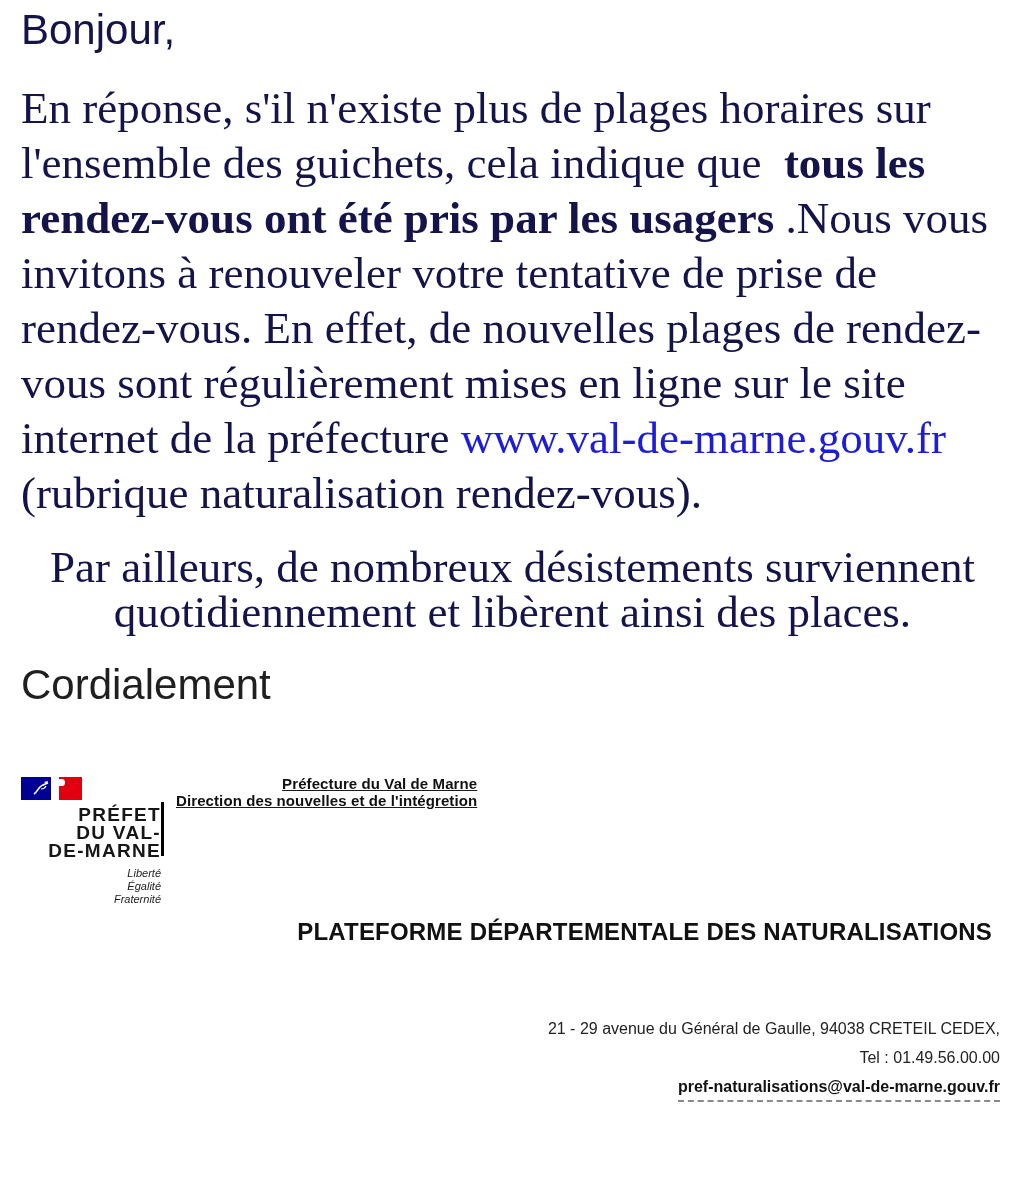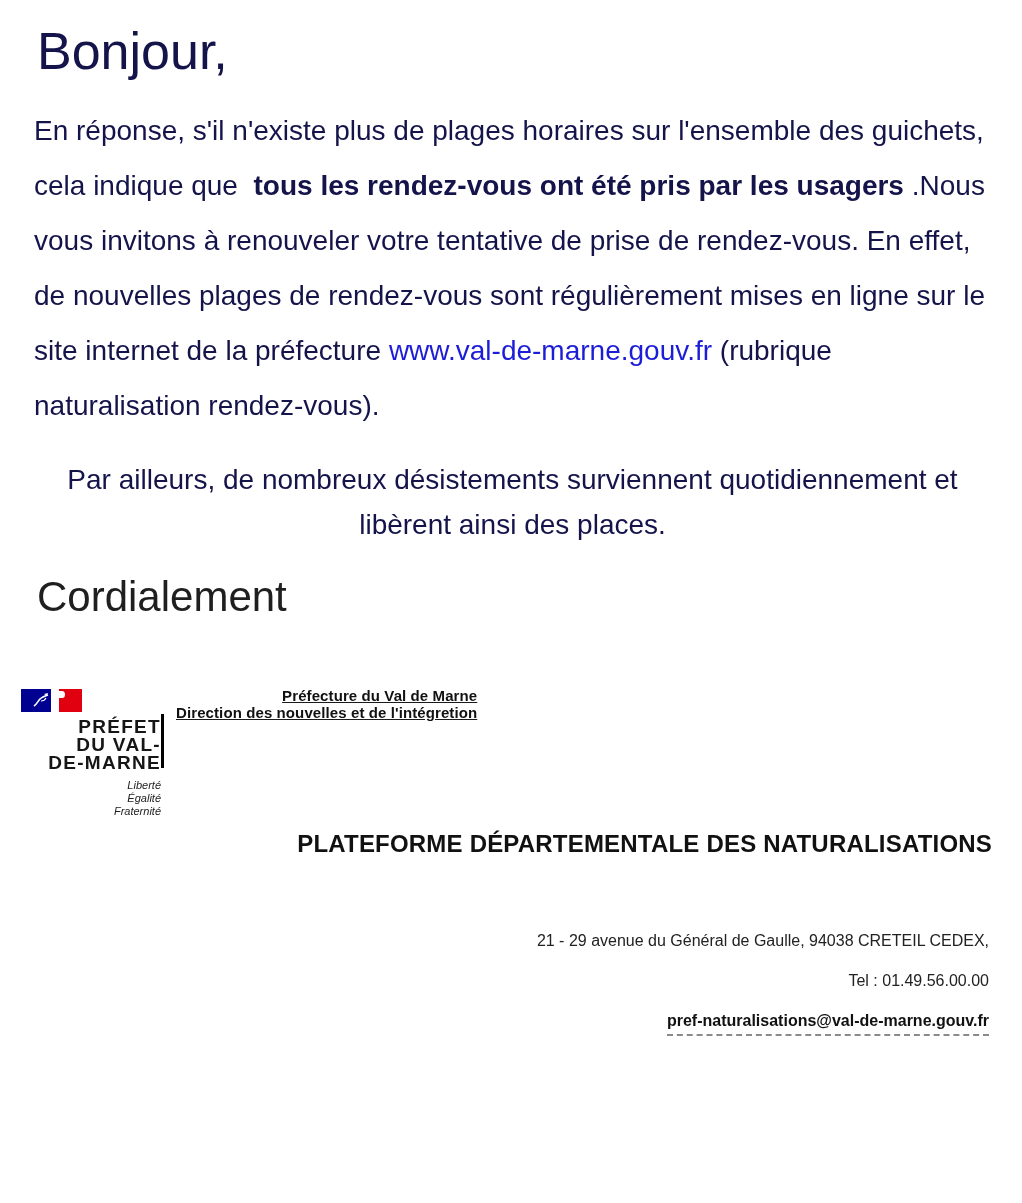--- a/index.html
+++ b/index.html
@@ -14,31 +14,32 @@
   *{box-sizing:border-box;}
   html,body{margin:0;padding:0;}
   body{
     width:1022px;height:1203px;background:#ffffff;
     font-family:"Liberation Sans",sans-serif;
     overflow:hidden;
   }
   .email{padding:0 18px 0 21px;}
 
   .greeting{
-    margin:16px;padding-top:8px;
-    font-size:52px;line-height:55px;color:var(--message-text);
+    margin:0;padding-top:2px;
+    font-size:42px;line-height:55px;color:var(--message-text);
   }
   .para{
-    margin:13px;font-size:28px;color:var(--message-text);
+    margin:0;font-size:45px;color:var(--message-text);
     white-space:pre-wrap;
+    font-family:Liberation Serif, serif;
   }
   .p1{margin-top:24px;line-height:55px;}
   .p2{margin-top:24px;line-height:45px;text-align:center;}
   .closing{
-    margin:16px;margin-top:24px;
+    margin:0;margin-top:24px;
     font-size:42px;line-height:52px;color:var(--closing-text);
   }
   .seg-normal{font-weight:normal;}
   .seg-bold{font-weight:bold;}
   .seg-link{color:var(--link);word-break:break-all;cursor:pointer;}
 
   
   .signature{margin-top:64px;color:var(--signature-text);text-align:right;}
   .sig-head{display:flex;align-items:flex-start;}
   .logo-left{width:140px;flex:0 0 140px;}
@@ -69,21 +70,21 @@
   .dept div{
     font-weight:bold;font-size:15px;line-height:17px;color:#111111;
     letter-spacing:0.1px;
   }
   .platform{
     margin:12px;margin-top:14px;
     font-weight:bold;font-size:24px;line-height:24px;
     letter-spacing:0.2px;color:#111111;
   }
   .contact{margin-top:72px;font-size:16px;line-height:25px;color:#222222;}
-  .contact p{margin:15px;}
+  .contact p{margin:4px;}
   .email-addr{font-weight:bold;color:#111111;}
   .email-addr span{
     display:inline-block;
     border-bottom:2px dashed var(--email-underline);
     padding-bottom:1px;cursor:pointer;
   }
 </style>
 </head>
 <body>
 

